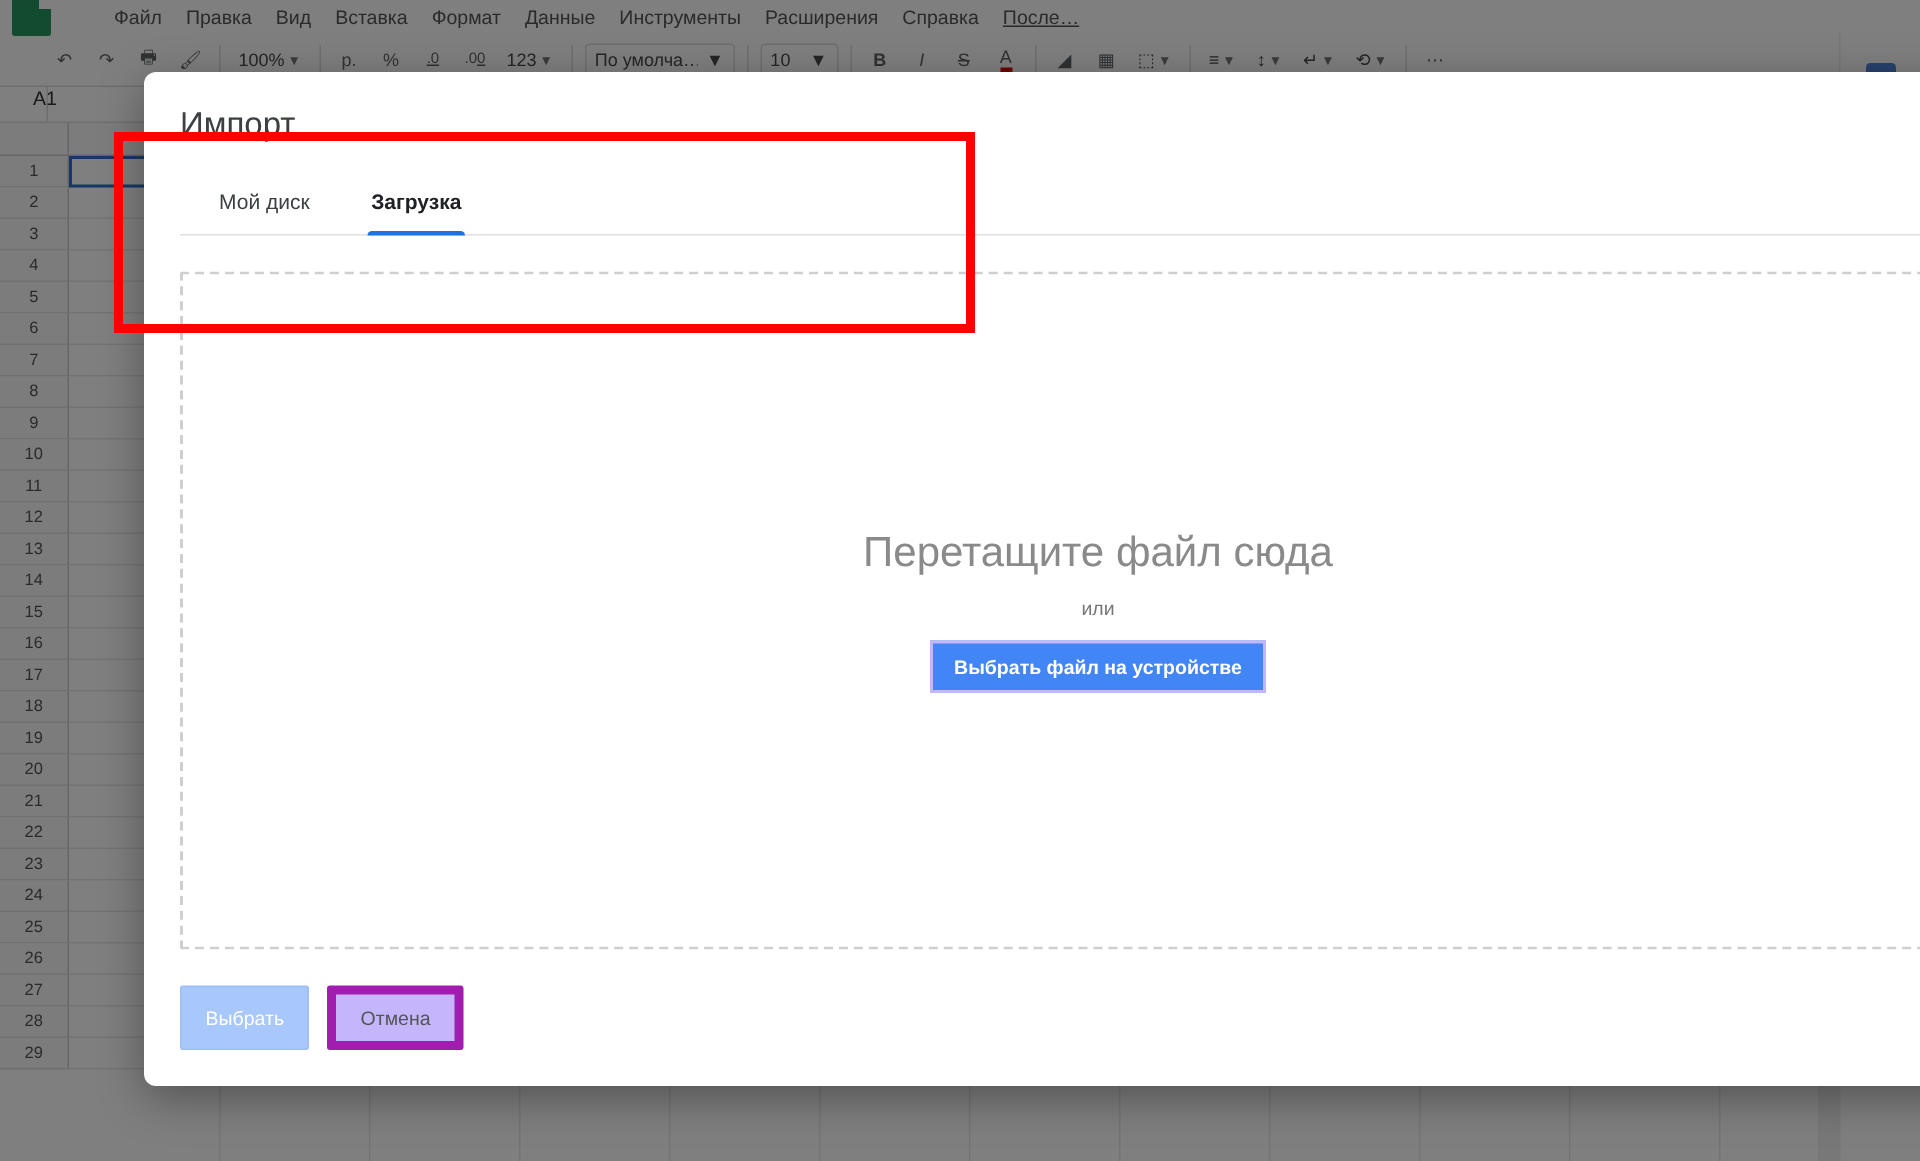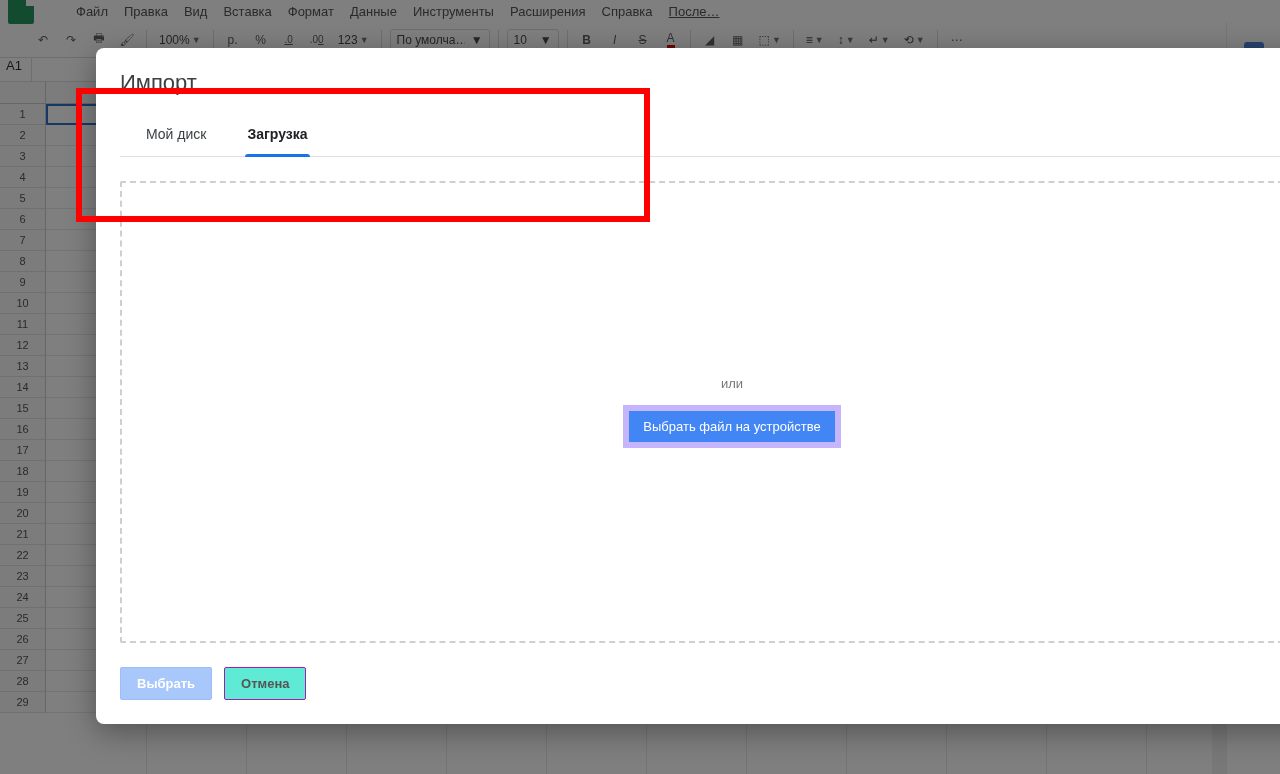--- a/index.html
+++ b/index.html
@@ -20,21 +20,21 @@
   
   .toolbar { position: absolute; top: 22px; left: 0; right: 54px; height: 36px; border-bottom: 1px solid #ddd; display: flex; align-items: center; padding: 0 8px 0 32px; gap: 6px; font-size: 12px; color: #4a4a4a; }
   .tb-icon { width: 22px; height: 22px; display: inline-flex; align-items: center; justify-content: center; color:#5f6368; }
   .tb-sep { width:1px; height:20px; background:#ddd; margin:0 2px;}
   .tb-drop { display:inline-flex; align-items:center; gap:2px; padding:0 4px; height:24px;}
   .tb-drop .caret { font-size:9px; color:#777;}
   .tb-box { border:1px solid #ddd; padding:0 6px; height:22px; display:inline-flex; align-items:center; gap:6px; border-radius:3px;}
 
   
   .name-row { position:absolute; top:58px; left:0; right:54px; height:24px; border-bottom:1px solid #ddd; display:flex; align-items:center;}
-  .name-box { width:32px; height:24px; font-size:13px; padding-left:6px; color:#333; border-right:1px solid #ddd;}
+  .name-box { width:32px; height:24px; font-size:13px; padding-left:22px; color:#333; border-right:1px solid #ddd;}
   
   
   .grid-wrap { position:absolute; top:82px; left:0; right:54px; bottom:0; overflow:hidden;}
   .col-headers { position:absolute; top:0; left:46px; right:0; height:22px; background:#f8f9fa; border-bottom:1px solid #ccc;}
   .corner { position:absolute; top:0; left:0; width:46px; height:22px; background:#f8f9fa; border-right:1px solid #ccc; border-bottom:1px solid #ccc;}
   .row-headers { position:absolute; top:22px; left:0; width:46px; bottom:0;}
   .row-hd { height:21px; border-bottom:1px solid #e0e0e0; border-right:1px solid #ccc; background:#f8f9fa; font-size:11px; color:#555; display:flex; align-items:center; justify-content:center;}
   .cells { position:absolute; top:22px; left:46px; right:0; bottom:0;}
   .cell-row { height:21px; border-bottom:1px solid #e8e8e8;}
   .col-line { position:absolute; top:0; bottom:0; width:1px; background:#e8e8e8;}
@@ -62,26 +62,26 @@
   .tab.active { color:#202124; font-weight:700;}
   .tab.active::after { content:""; position:absolute; left:12px; right:12px; bottom:-1px; height:3px; background:#1a73e8; border-radius:3px 3px 0 0;}
   
   
   .annotation-box { position:absolute; top:88px; left:76px; width:574px; height:134px; border:6px solid #f00; z-index:20; pointer-events:none;}
 
   .modal-body { flex:1; padding:24px;}
   .dropzone { width:100%; height:100%; border:2px dashed #cfcfcf; border-radius:2px; display:flex; flex-direction:column; align-items:center; justify-content:center; gap:14px;}
   .dz-text { font-size:28px; color:#8a8a8a; font-weight:400;}
   .dz-or { font-size:13px; color:#777;}
-  .dz-btn { background:#4285f4; color:#fff; font-size:13px; font-weight:normal; padding:8px 14px; border:6px solid #c4b5fd; cursor:pointer;}
+  .dz-btn { background:#4285f4; color:#fff; font-size:13px; font-weight:bold; padding:8px 14px; border:2px solid #c4b5fd; cursor:pointer;}
 
   .modal-footer { padding:0 24px 24px; display:flex; gap:12px;}
-  .btn { font-size:13px; font-weight:bold; padding:8px 16px; border-radius:2px; cursor:pointer;}
+  .btn { font-size:13px; font-weight:normal; padding:8px 16px; border-radius:2px; cursor:pointer;}
   .btn-primary { background:#a8c7fa; color:#fff; border:1px solid #9cbdf5;}
-  .btn-secondary { background:#5eead4; color:#555; border:1px solid #a21caf;}
+  .btn-secondary { background:#c4b5fd; color:#555; border:6px solid #a21caf;}
 
   
   .vscroll { position:absolute; right:54px; top:82px; width:14px; bottom:0; background:#f1f1f1;}
   .vscroll-thumb { position:absolute; top:0; left:2px; right:2px; height:60px; background:#c7c7c7; border-radius:6px;}
 </style>
 </head>
 <body>
 
 <div class="sheet-bg">
   <div class="sheets-logo"></div>
@@ -264,20 +264,21 @@
     <div class="modal-title">Импорт</div>
     <div class="modal-close">✕</div>
     <div class="tabs">
       <div class="tab">Мой диск</div>
       <div class="tab active">Загрузка</div>
     </div>
   </div>
 
   <div class="modal-body">
     <div class="dropzone">
+      <div class="dz-text">Перетащите файл сюда</div>
       <div class="dz-or">или</div>
       <button class="dz-btn">Выбрать файл на устройстве</button>
     </div>
   </div>
 
   <div class="modal-footer">
     <button class="btn btn-primary">Выбрать</button>
     <button class="btn btn-secondary">Отмена</button>
   </div>
 </div>

